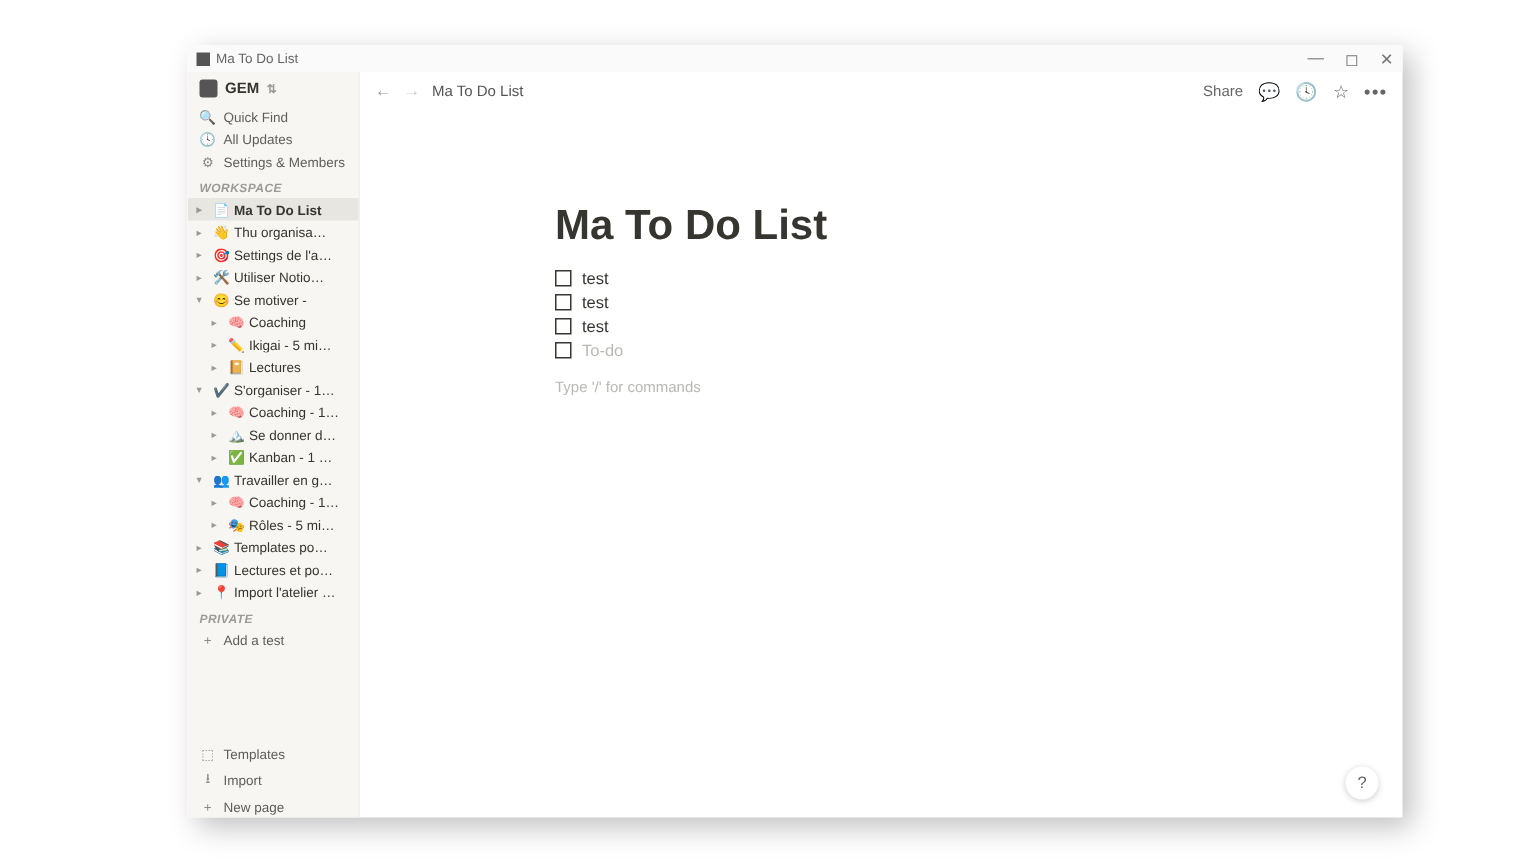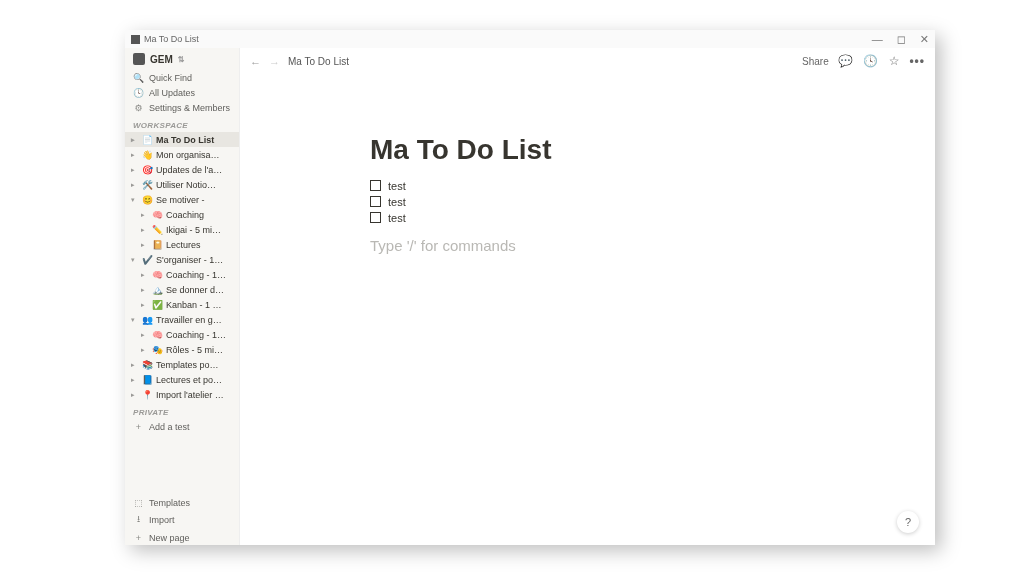--- a/index.html
+++ b/index.html
@@ -148,21 +148,21 @@
   }
   .todo-checkbox {
     width: 11px;
     height: 11px;
     border: 1.2px solid #37352f;
     flex-shrink: 0;
     cursor: pointer;
   }
   .todo-text.placeholder { color: #b9b8b4; }
   .command-hint {
-    font-size: 15px;
+    font-size: 10px;
     color: #b9b8b4;
     margin-top: 13px;
   }
   .help-bubble {
     position: absolute;
     bottom: 12px;
     right: 16px;
     width: 22px;
     height: 22px;
     border-radius: 50%;
@@ -220,26 +220,26 @@
 
       <div id="tree-container">
           <div class="tree-row selected">
             <span class="caret">▸</span>
             <span class="page-emoji">📄</span>
             <span class="page-name">Ma To Do List</span>
           </div>
           <div class="tree-row">
             <span class="caret">▸</span>
             <span class="page-emoji">👋</span>
-            <span class="page-name">Mon organisa…</span>
+            <span class="page-name">Thu organisa…</span>
           </div>
           <div class="tree-row">
             <span class="caret">▸</span>
             <span class="page-emoji">🎯</span>
-            <span class="page-name">Updates de l'a…</span>
+            <span class="page-name">Settings de l'a…</span>
           </div>
           <div class="tree-row">
             <span class="caret">▸</span>
             <span class="page-emoji">🛠️</span>
             <span class="page-name">Utiliser Notio…</span>
           </div>
           <div class="tree-row">
             <span class="caret">▾</span>
             <span class="page-emoji">😊</span>
             <span class="page-name">Se motiver -</span>
@@ -357,20 +357,24 @@
               <span class="todo-text">test</span>
             </div>
             <div class="todo-line">
               <span class="todo-checkbox"></span>
               <span class="todo-text">test</span>
             </div>
             <div class="todo-line">
               <span class="todo-checkbox"></span>
               <span class="todo-text">test</span>
             </div>
+            <div class="todo-line">
+              <span class="todo-checkbox"></span>
+              <span class="todo-text placeholder">To-do</span>
+            </div>
           </div>
         <div class="command-hint">Type '/' for commands</div>
       </div>
 
       <div class="help-bubble">?</div>
     </div>
 
   </div>
 </div>
 

